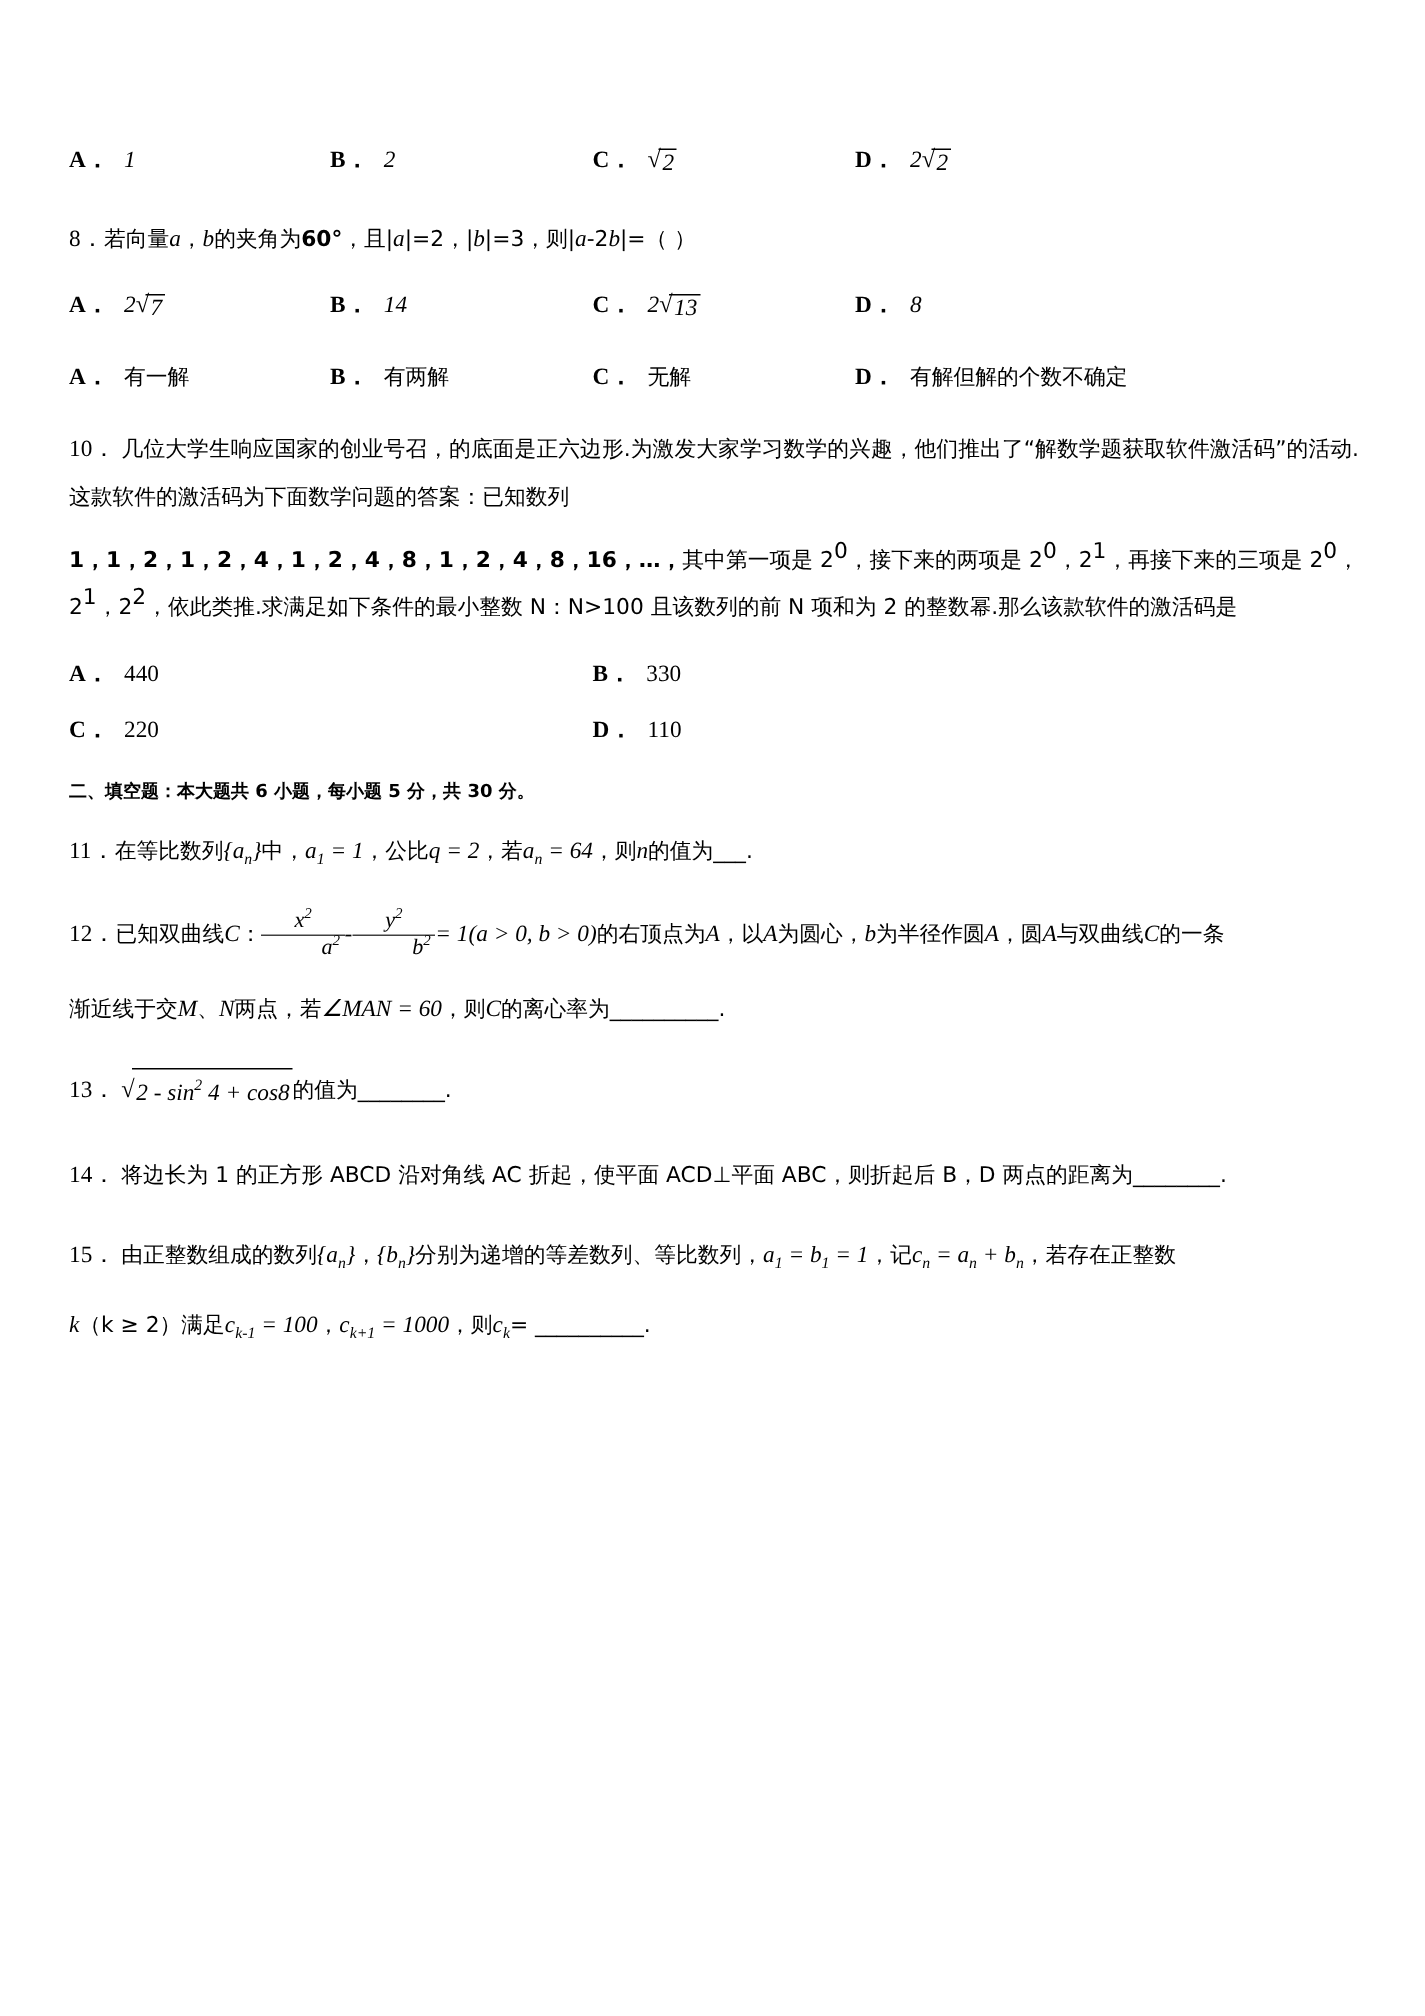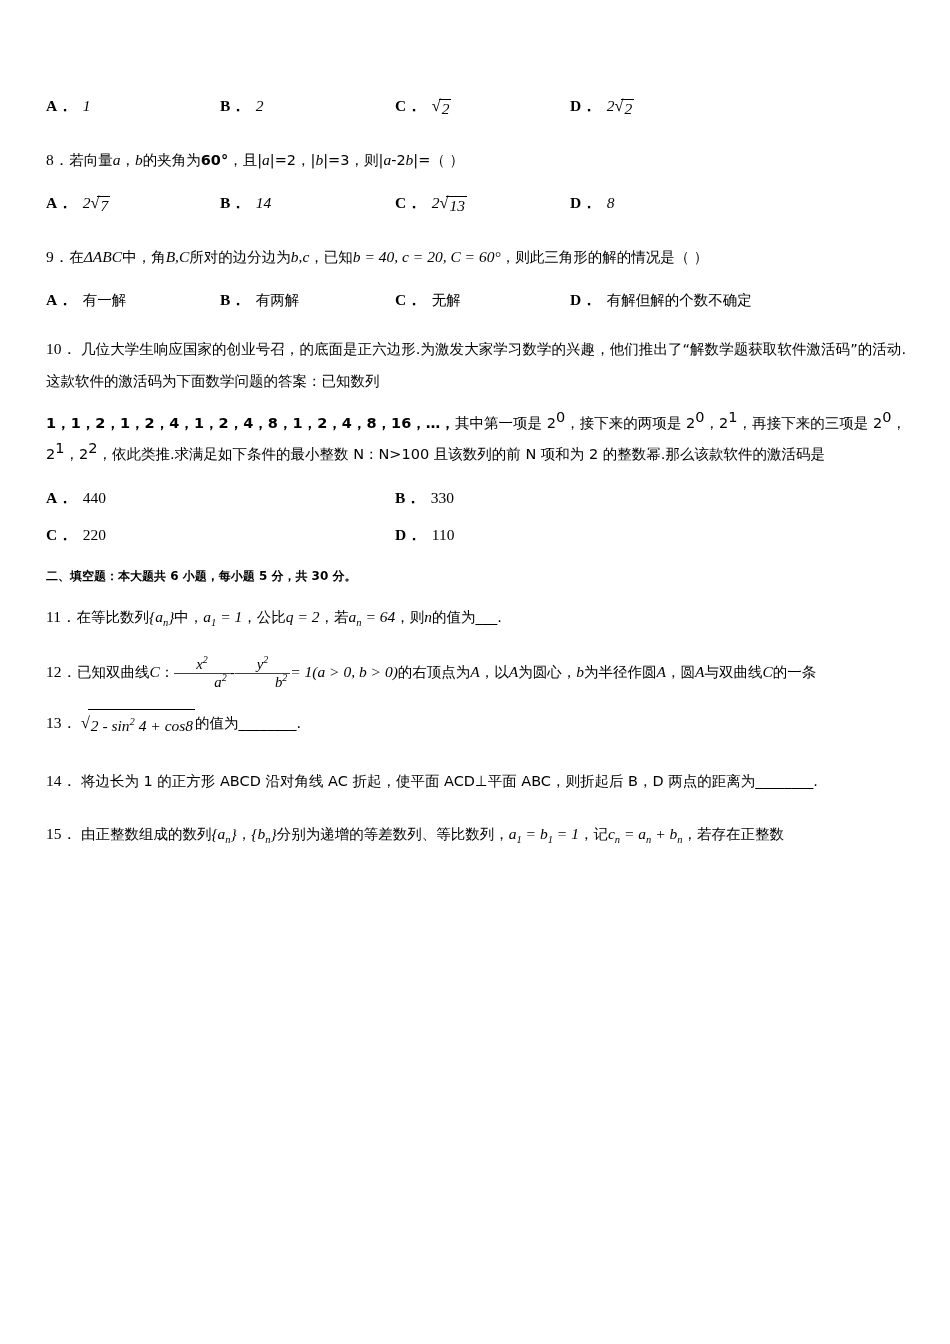--- a/index.html
+++ b/index.html
@@ -165,23 +165,20 @@
               <span class="sym">√</span>
               <span class="rad">13</span>
             </span></span>
       </div>
       <div class="opt">
         <span class="opt-label">D．</span>
         <span class="opt-val"><span class="mathit">8</span></span>
       </div>
     </div>
 
-    <div class="para" style="margin-bottom:18px;">
-      <span class="q-num">9．</span><span class="cn">在</span><span class="mathit">ΔABC</span><span class="cn">中，角</span><span class="mathit">B,C</span><span class="cn">所对的边分边为</span><span class="mathit">b,c</span><span class="cn">，已知</span><span class="mathit">b = 40, c = 20, C = 60°</span><span class="cn">，则此三角形的解的情况是（ ）</span>
-    </div>
 
     <div class="opt-row" style="margin-bottom:22px;">
       <div class="opt w1">
         <span class="opt-label">A．</span>
         <span class="opt-val cn">有一解</span>
       </div>
       <div class="opt w2">
         <span class="opt-label">B．</span>
         <span class="opt-val cn">有两解</span>
       </div>
@@ -224,32 +221,38 @@
     </div>
 
     <div class="sec-head">二、填空题：本大题共 6 小题，每小题 5 分，共 30 分。</div>
 
     <div class="para" style="margin-bottom:22px;">
       <span class="q-num">11．</span><span class="cn">在等比数列</span><span class="mathit">{<span class="mathit">a</span><sub>n</sub>}</span><span class="cn">中，</span><span class="mathit"><span class="it">a</span><sub>1</sub> = 1</span><span class="cn">，公比</span><span class="mathit"><span class="it">q</span> = 2</span><span class="cn">，若</span><span class="mathit"><span class="it">a</span><sub>n</sub> = 64</span><span class="cn">，则</span><span class="mathit">n</span><span class="cn">的值为___.</span>
     </div>
 
     <div class="para" style="margin-bottom:16px;line-height:2.3;">
       <span class="q-num">12．</span><span class="cn">已知双曲线</span><span class="mathit">C</span><span class="cn">：</span><span class="frac"><span class="num"><span class="it">x</span><sup>2</sup></span><span class="den"><span class="it">a</span><sup>2</sup></span></span><span class="mathit">-</span><span class="frac"><span class="num"><span class="it">y</span><sup>2</sup></span><span class="den"><span class="it">b</span><sup>2</sup></span></span><span class="mathit">= 1(a &gt; 0, b &gt; 0)</span><span class="cn">的右顶点为</span><span class="mathit">A</span><span class="cn">，以</span><span class="mathit">A</span><span class="cn">为圆心，</span><span class="mathit">b</span><span class="cn">为半径作圆</span><span class="mathit">A</span><span class="cn">，圆</span><span class="mathit">A</span><span class="cn">与双曲线</span><span class="mathit">C</span><span class="cn">的一条</span>
+    </div>
+    <div class="para" style="margin-bottom:22px;">
+      <span class="cn">渐近线于交</span><span class="mathit">M</span><span class="cn">、</span><span class="mathit">N</span><span class="cn">两点，若</span><span class="mathit">∠MAN = 60</span><span class="cn">，则</span><span class="mathit">C</span><span class="cn">的离心率为__________.</span>
     </div>
 
     <div class="para" style="margin-bottom:24px;">
       <span class="q-num">13．</span>&nbsp;<span class="sqrt">
           <span class="sym">√</span>
           <span class="rad"><span class="it">2</span> - sin<sup>2</sup> 4 + cos8</span>
         </span><span class="cn">的值为________.</span>
     </div>
 
     <div class="para" style="margin-bottom:22px;">
       <span class="q-num">14．</span>&nbsp;<span class="cn">将边长为 1 的正方形 ABCD 沿对角线 AC 折起，使平面 ACD⊥平面 ABC，则折起后 B，D 两点的距离为________.</span>
     </div>
 
     <div class="para" style="margin-bottom:16px;">
       <span class="q-num">15．</span>&nbsp;<span class="cn">由正整数组成的数列</span><span class="mathit">{<span class="it">a</span><sub>n</sub>}</span><span class="cn">，</span><span class="mathit">{<span class="it">b</span><sub>n</sub>}</span><span class="cn">分别为递增的等差数列、等比数列，</span><span class="mathit"><span class="it">a</span><sub>1</sub> = <span class="it">b</span><sub>1</sub> = 1</span><span class="cn">，记</span><span class="mathit"><span class="it">c</span><sub>n</sub> = <span class="it">a</span><sub>n</sub> + <span class="it">b</span><sub>n</sub></span><span class="cn">，若存在正整数</span>
     </div>
+    <div class="para" style="margin-bottom:22px;">
+      <span class="mathit">k</span><span class="cn">（k ≥ 2）</span><span class="cn">满足</span><span class="mathit"><span class="it">c</span><sub>k-1</sub> = 100</span><span class="cn">，</span><span class="mathit"><span class="it">c</span><sub>k+1</sub> = 1000</span><span class="cn">，则</span><span class="mathit"><span class="it">c</span><sub>k</sub></span><span class="cn">= __________.</span>
+    </div>
 
 
   </div>
 </div>
 
 </body></html>

